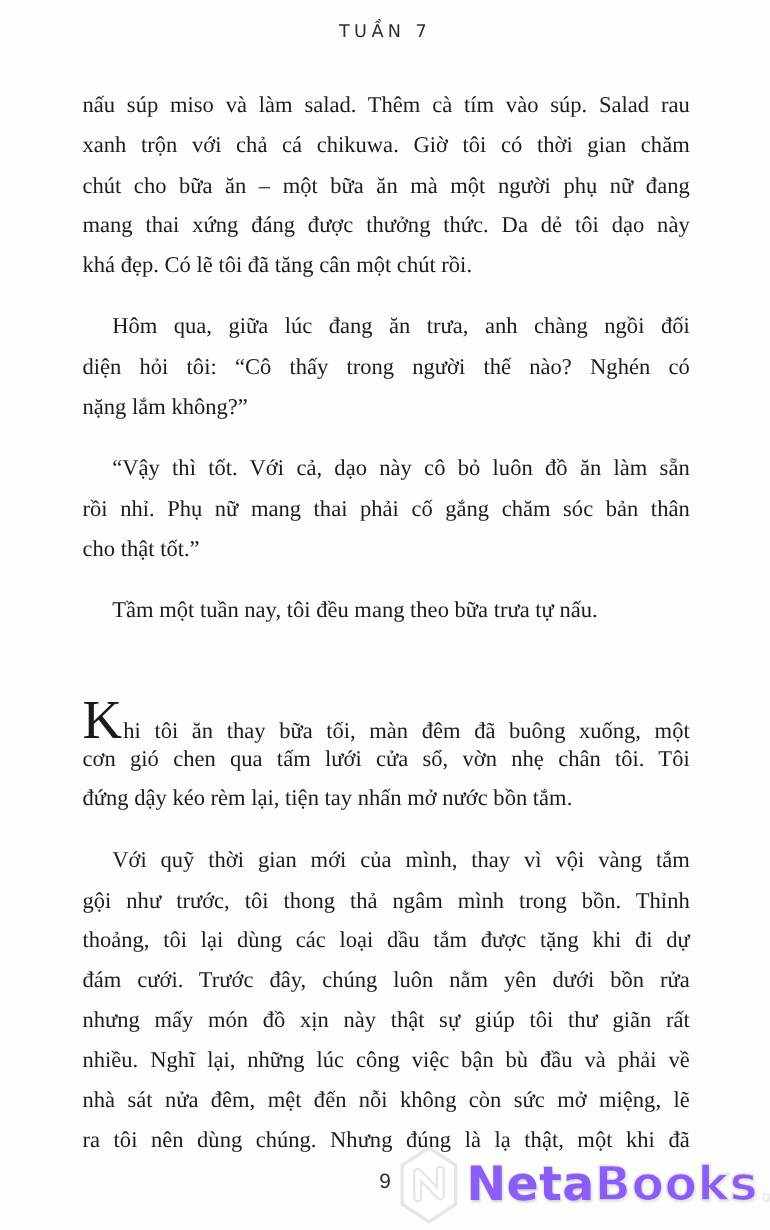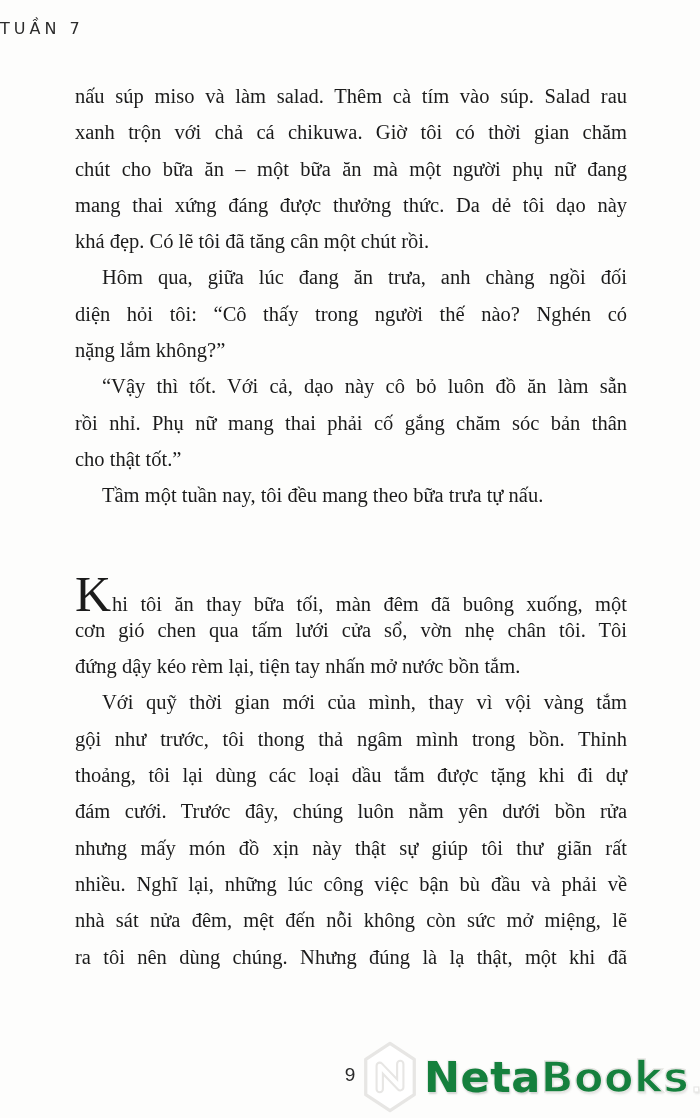--- a/index.html
+++ b/index.html
@@ -7,20 +7,21 @@
   body {
     position: relative;
     background: #fdfdfc;
     overflow: hidden;
     font-family: "Liberation Serif", "DejaVu Serif", serif;
     color: #1b1b1b;
   }
   .running-header {
     position: absolute;
     top: 19px; left: 0; width: 100%;
+    text-align: center;
     font-family: "DejaVu Sans", "Liberation Sans", sans-serif;
     font-size: 16px;
     font-weight: normal;
     letter-spacing: 4px;
     color: #2c2c2c;
   }
   .content {
     position: absolute;
     left: 75px; top: 78px;
     width: 552px;
@@ -30,21 +31,21 @@
     font-size: 20.5px;
     line-height: 36.3px;
     height: 36.3px;
     text-align: justify;
     text-align-last: justify;
     color: #1b1b1b;
     overflow: visible;
     white-space: nowrap;
   }
   .line.end { text-align-last: left; }
-  .line.indent { padding-left: 27px; }
+  .line.indent { padding-left: 27px; margin-top: 20px; }
   .dropcap {
     font-size: 50px;
     line-height: 36.3px;
     letter-spacing: 1px;
     color: #1b1b1b;
   }
   .page-number {
     position: absolute;
     top: 1064px; left: 0; width: 100%;
     text-align: center;
@@ -59,21 +60,21 @@
     align-items: center;
     gap: 6px;
     pointer-events: none;
   }
   .wm-text { display: flex; align-items: baseline; }
   .wm-neta, .wm-books {
     font-family: "DejaVu Sans", "Liberation Sans", sans-serif;
     font-weight: bold;
     font-size: 43px;
     letter-spacing: 0.5px;
-    color: #15803d;
+    color: #8b5cf6;
   }
   .wm-neta {
     text-shadow: 1px 2px 2px rgba(100,100,100,0.28), -1px -1px 1px rgba(160,160,160,0.18);
   }
   .wm-books {
     -webkit-text-stroke: 1.4px #e7e6e4;
     text-shadow: 1px 2px 2px rgba(120,120,120,0.16);
     text-align: center;
   }
   .wm-vn {

